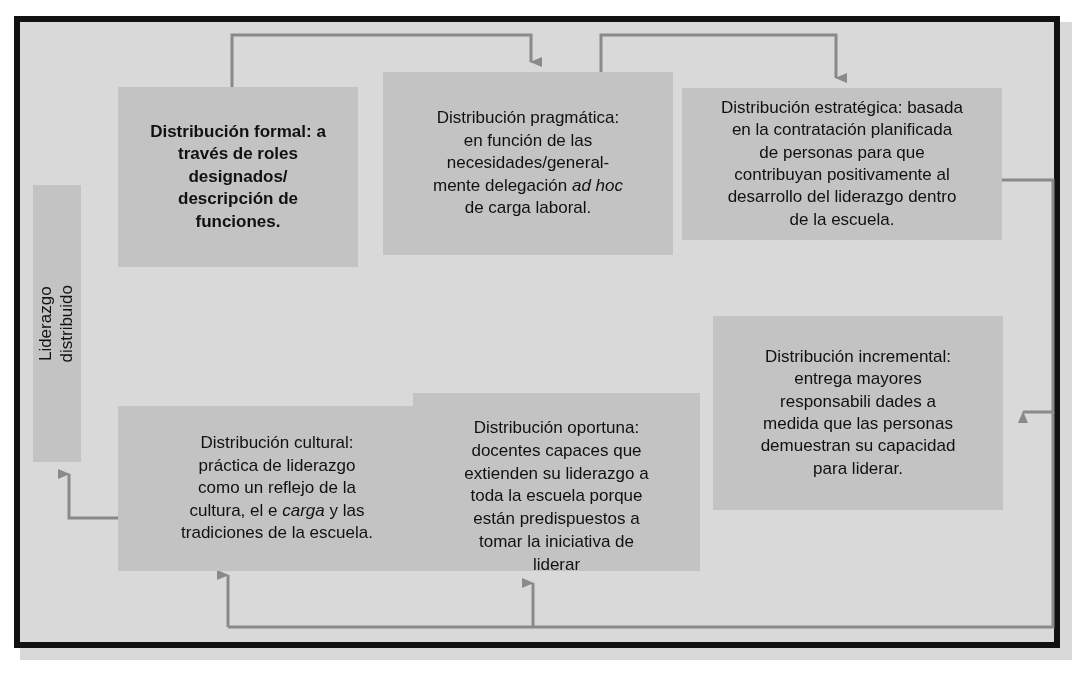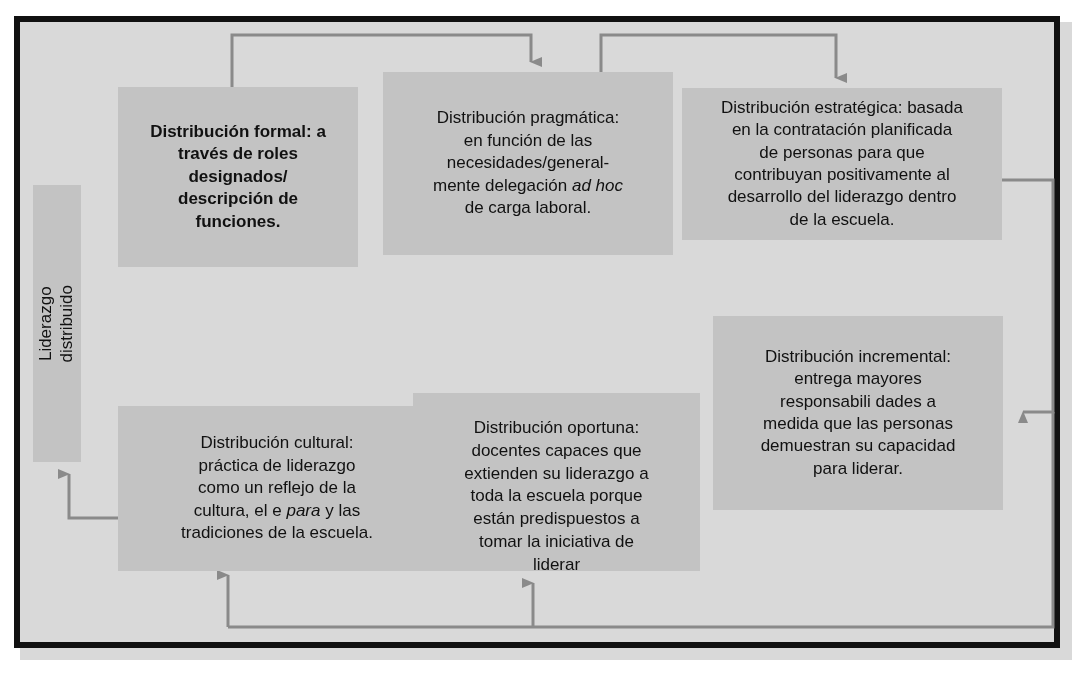--- a/index.html
+++ b/index.html
@@ -172,20 +172,20 @@
 
   <div class="node" id="node-estrategica">
     <div class="node-text">Distribución estratégica: basada<br>en la contratación planificada<br>de personas para que<br>contribuyan positivamente al<br>desarrollo del liderazgo dentro<br>de la escuela.</div>
   </div>
 
   <div class="node" id="node-incremental">
     <div class="node-text">Distribución incremental:<br>entrega mayores<br>responsabili dades a<br>medida que las personas<br>demuestran su capacidad<br>para liderar.</div>
   </div>
 
   <div class="node" id="node-cultural">
-    <div class="node-text">Distribución cultural:<br>práctica de liderazgo<br>como un reflejo de la<br>cultura, el e <em>para</em> y las<br>tradiciones de la escuela.</div>
+    <div class="node-text">Distribución cultural:<br>práctica de liderazgo<br>como un reflejo de la<br>cultura, el e <em>carga</em> y las<br>tradiciones de la escuela.</div>
   </div>
 
   <div class="node" id="node-oportuna">
     <div class="node-text">Distribución oportuna:<br>docentes capaces que<br>extienden su liderazgo a<br>toda la escuela porque<br>están predispuestos a<br>tomar la iniciativa de<br>liderar</div>
   </div>
 
 </div>
 
 </body></html>

